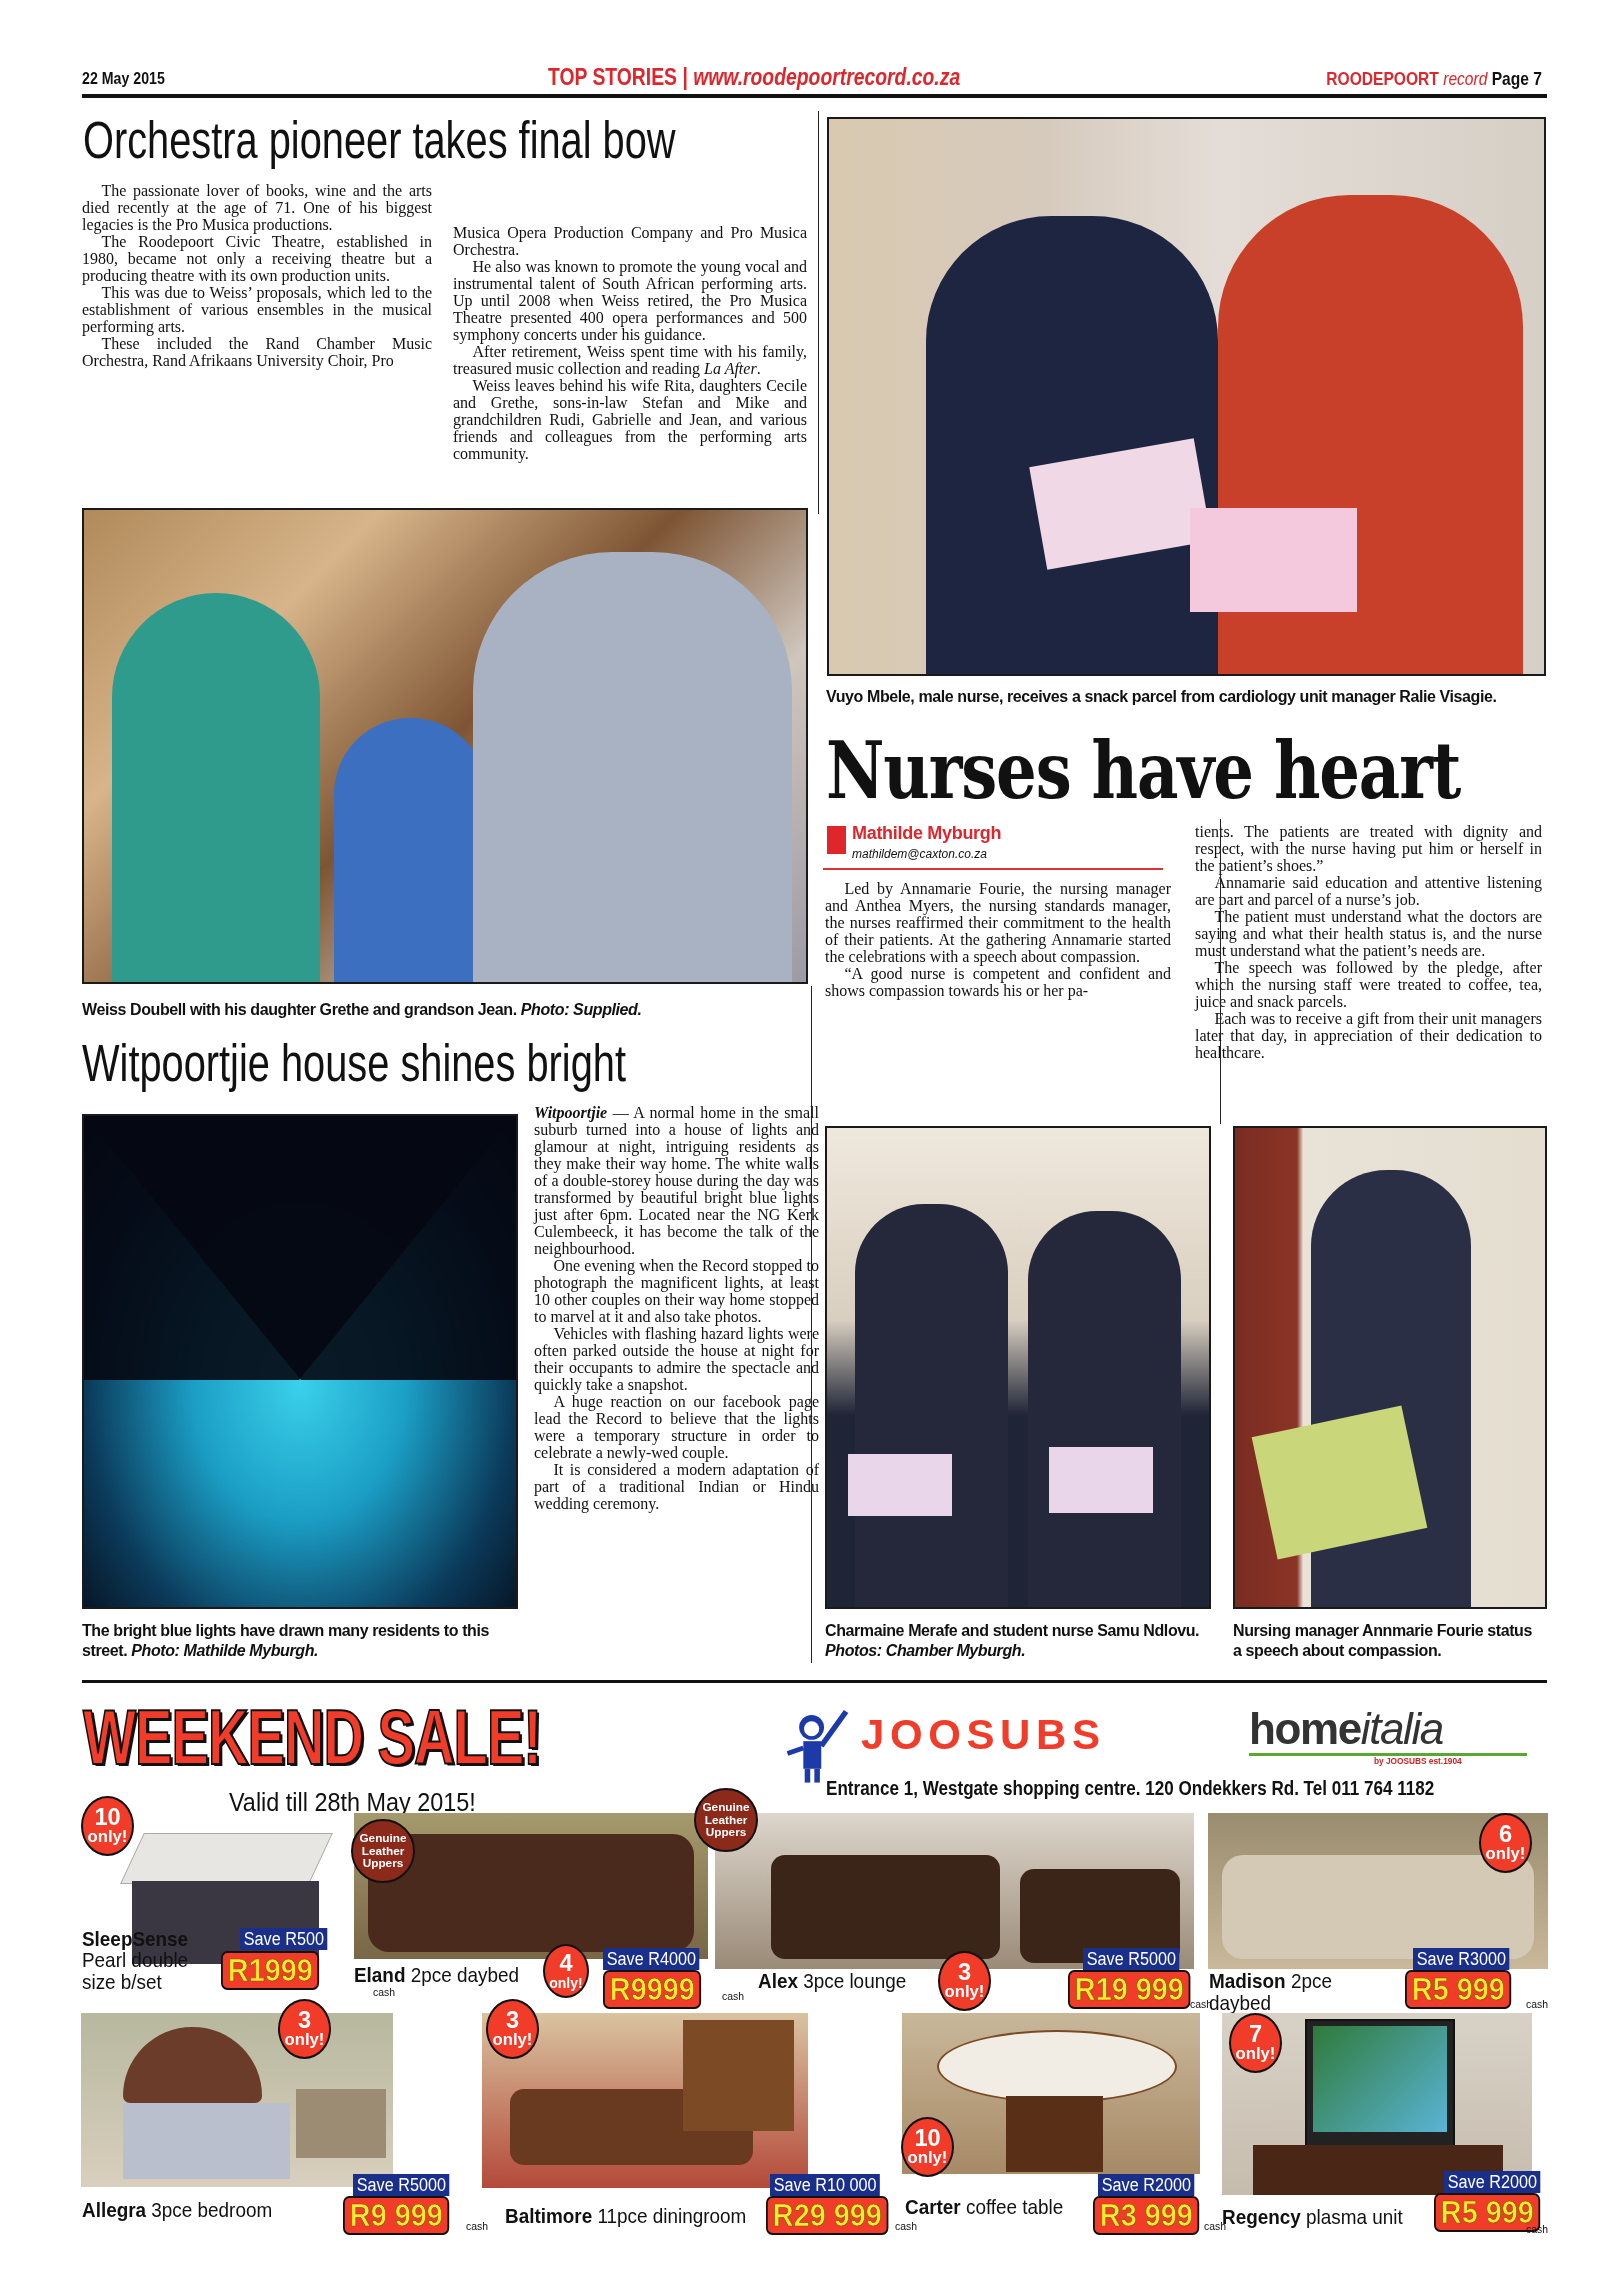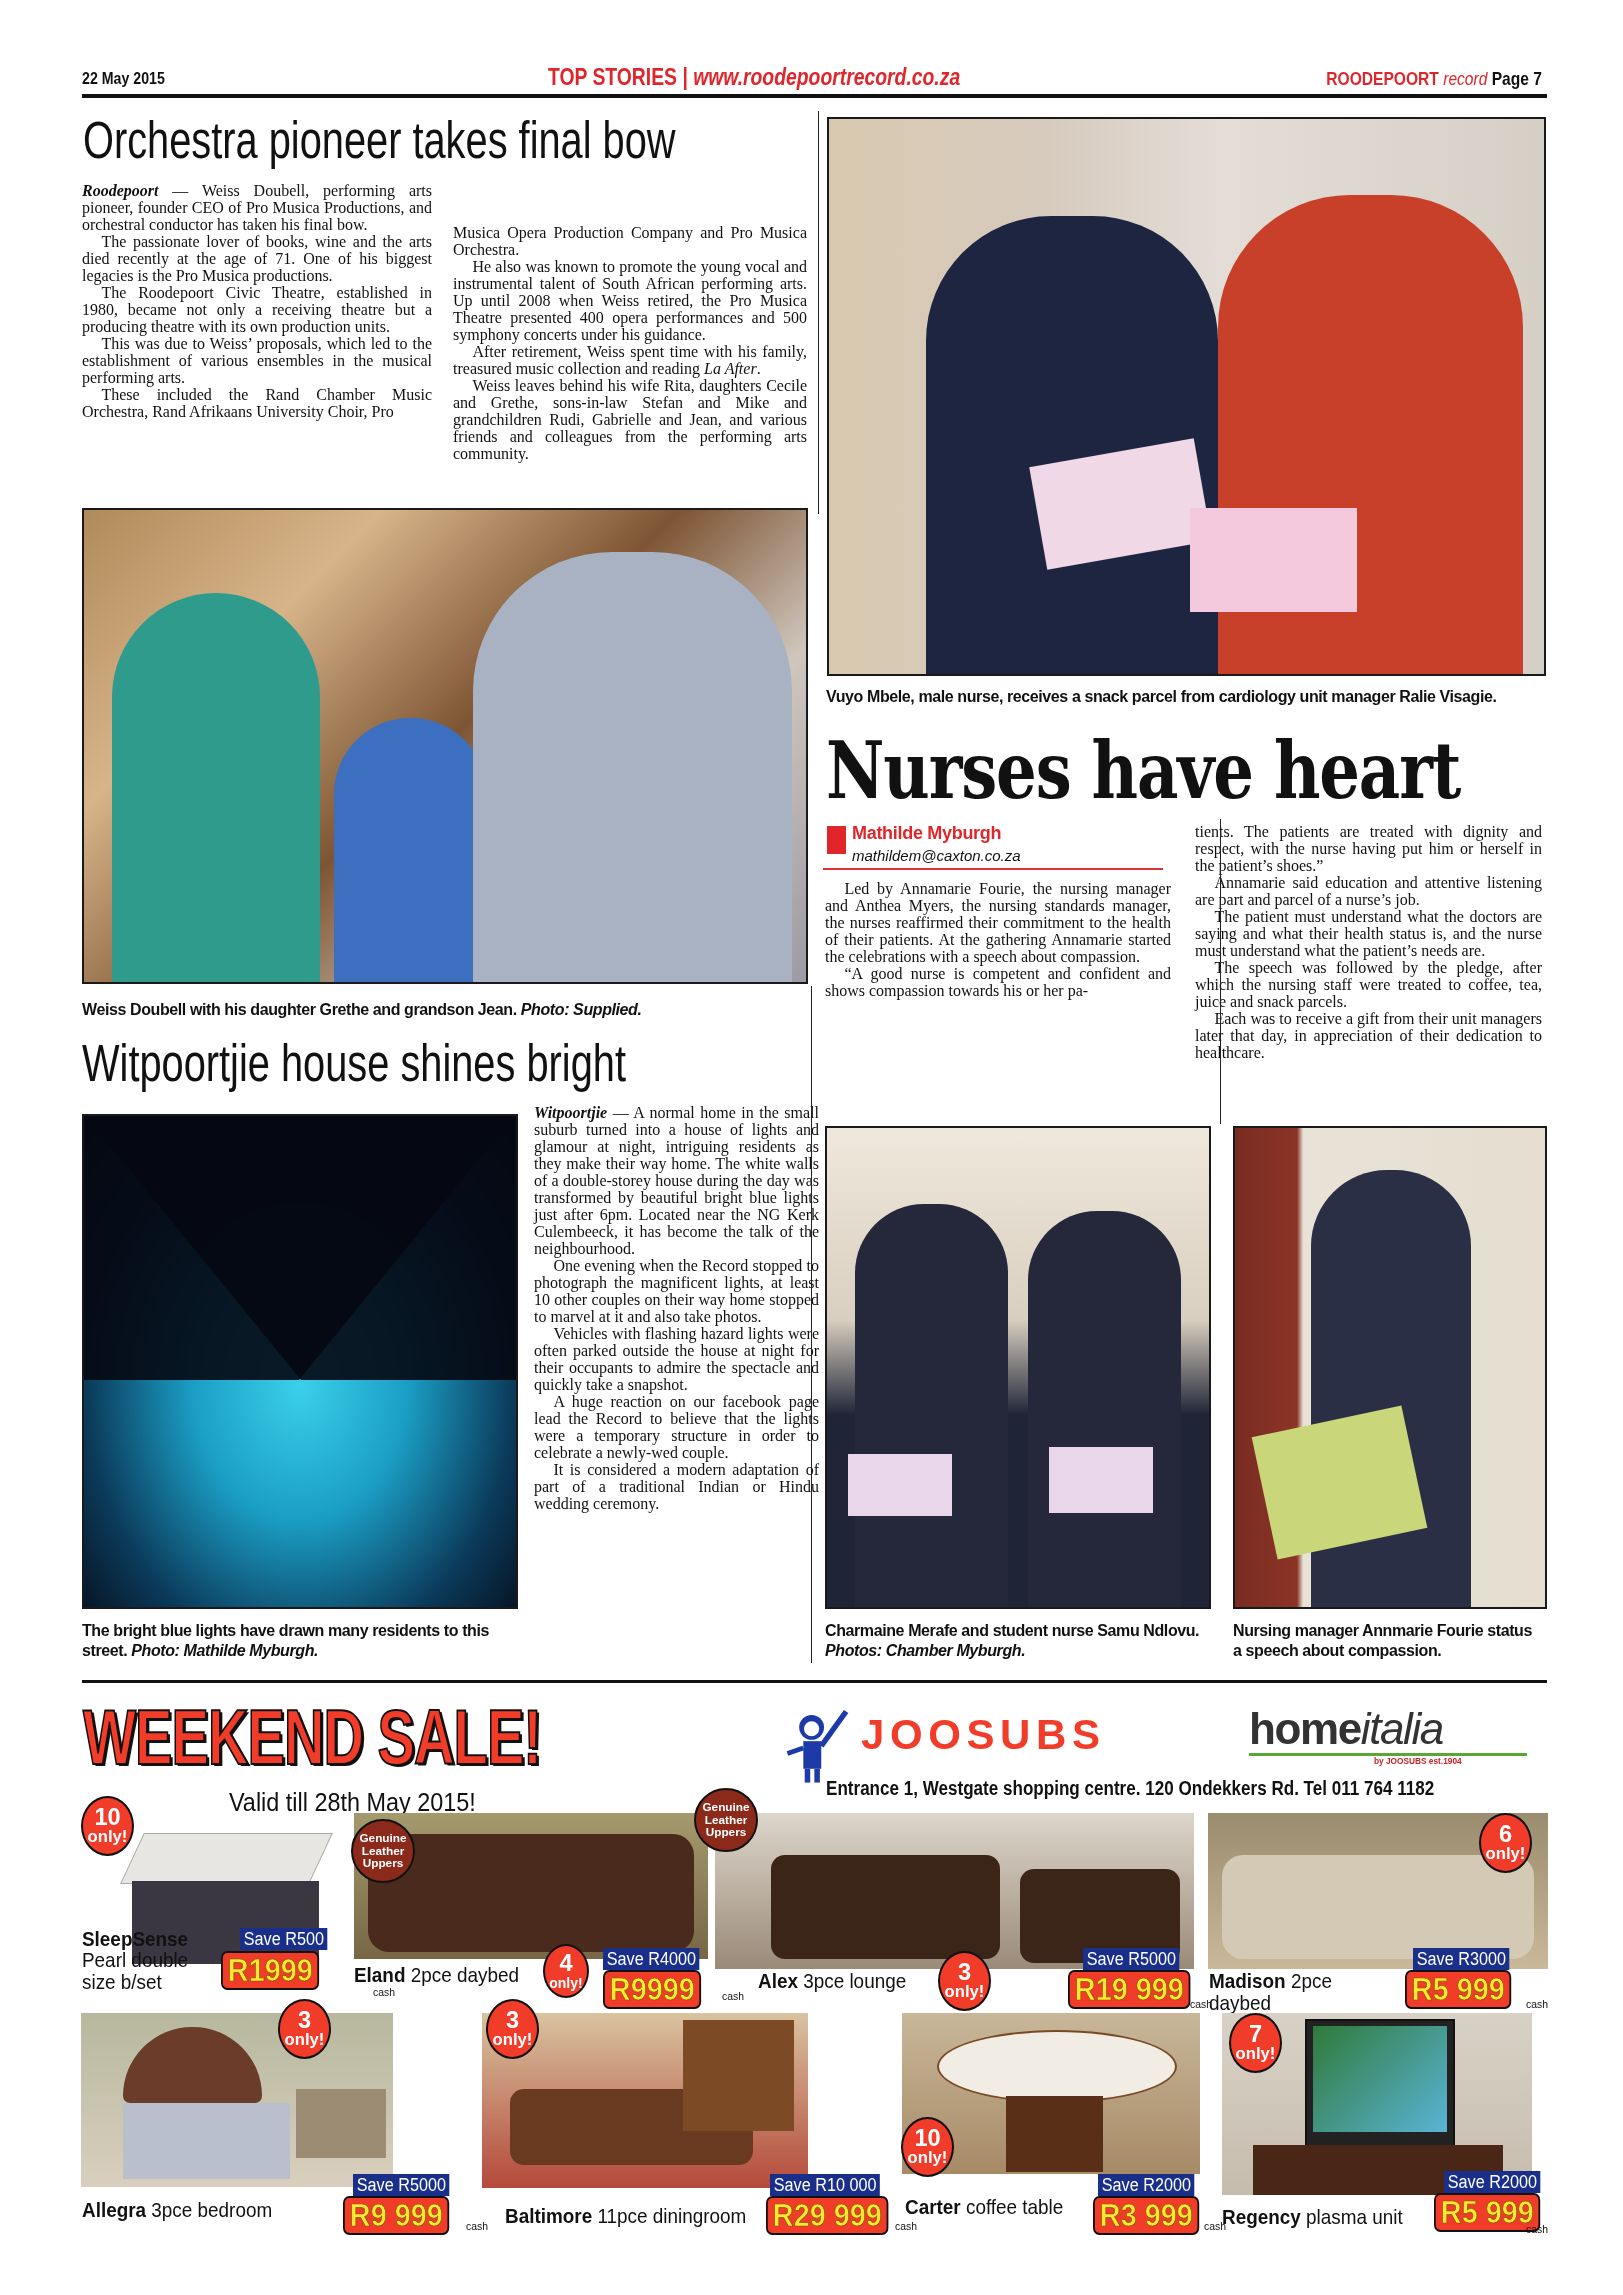--- a/index.html
+++ b/index.html
@@ -26,21 +26,21 @@
   .col b{font-weight:bold;}
   
   .cap{font-family:"Liberation Sans",sans-serif;font-weight:bold;font-size:16px;line-height:20px;letter-spacing:-0.4px;}
   .cap i{font-style:italic;}
   
   .photo{border:2.1px solid #1a1a1a;overflow:hidden;}
   .vr{width:1.4px;background:#222;}
   
   .byline-box{left:827px;top:826px;width:19.4px;height:28px;background:#e0262b;}
   .byline-name{left:852px;top:823px;font-family:"Liberation Sans",sans-serif;font-weight:bold;font-size:18px;color:#e0262b;letter-spacing:-0.3px;}
-  .byline-email{left:852px;top:847px;font-family:"Liberation Sans",sans-serif;font-style:italic;font-size:15px;}
+  .byline-email{left:852px;top:847px;font-family:"Liberation Sans",sans-serif;font-style:italic;font-size:12px;}
   .byline-rule{left:823px;top:868px;width:340px;height:2.1px;background:#d33;}
   
   .ad-title{left:83px;top:1692px;font-family:"Liberation Sans",sans-serif;font-weight:bold;font-size:78px;color:#f23c2a;-webkit-text-stroke:2.1px #111;transform:scaleX(.72);transform-origin:left;white-space:nowrap;letter-spacing:-1.4px;text-shadow:3.5px 2.1px 0 #111;}
   .brand{left:861px;top:1711px;font-family:"Liberation Sans",sans-serif;font-weight:bold;font-size:42px;color:#f23c2a;letter-spacing:5.6px;}
   .brand2{left:1249px;top:1704px;font-family:"Liberation Sans",sans-serif;font-weight:bold;font-size:44px;color:#333;letter-spacing:-1.4px;}
   .brand2 i{font-weight:normal;}
   .brand2-sub{left:1374px;top:1756px;font-family:"Liberation Sans",sans-serif;font-size:8.3px;font-weight:bold;color:#c22;}
   .ad-addr{left:826px;top:1777px;font-family:"Liberation Sans",sans-serif;font-weight:bold;font-size:19.4px;transform:scaleX(.88);transform-origin:left;white-space:nowrap;}
   .ad-valid{left:229px;top:1787px;font-family:"Liberation Sans",sans-serif;font-size:26px;transform:scaleX(.9);transform-origin:left;white-space:nowrap;}
   .badge{width:49px;height:56px;border-radius:50%;background:#f23c2a;border:2.8px solid #111;color:#fff;font-family:"Liberation Sans",sans-serif;font-weight:bold;text-align:center;line-height:1;display:flex;flex-direction:column;justify-content:center;align-items:center;}
@@ -65,21 +65,20 @@
 </div>
 <div class="abs hdr-right">
   <span>ROODEPOORT</span>
   <i>record</i>
   <span class="pg">Page 7</span>
 </div>
 <div class="abs rule"></div>
 
 <div class="abs hl-sans h1">Orchestra pioneer takes final bow</div>
 <div class="abs col" style="left:82px;top:182px;width:350px;">
-  <p class="first"><span class="dl">Roodepoort</span><span> — Weiss Doubell, performing arts pioneer, founder CEO of Pro Musica Productions, and orchestral conductor has taken his final bow.</span></p>
   <p>The passionate lover of books, wine and the arts died recently at the age of 71. One of his biggest legacies is the Pro Musica productions.</p>
   <p>The Roodepoort Civic Theatre, established in 1980, became not only a receiving theatre but a producing theatre with its own production units.</p>
   <p>This was due to Weiss’ proposals, which led to the establishment of various ensembles in the musical performing arts.</p>
   <p>These included the Rand Chamber Music Orchestra, Rand Afrikaans University Choir, Pro</p>
 </div>
 <div class="abs col" style="left:453px;top:182px;width:354px;margin-top:42px;">
   <p class="first">Musica Opera Production Company and Pro Musica Orchestra.</p>
   <p>He also was known to promote the young vocal and instrumental talent of South African performing arts. Up until 2008 when Weiss retired, the Pro Musica Theatre presented 400 opera performances and 500 symphony concerts under his guidance.</p>
   <p><span>After retirement, Weiss spent time with his family, treasured music collection and reading</span> <i>La After</i>.</p>
   <p>Weiss leaves behind his wife Rita, daughters Cecile and Grethe, sons-in-law Stefan and Mike and grandchildren Rudi, Gabrielle and Jean, and various friends and colleagues from the performing arts community.</p>

